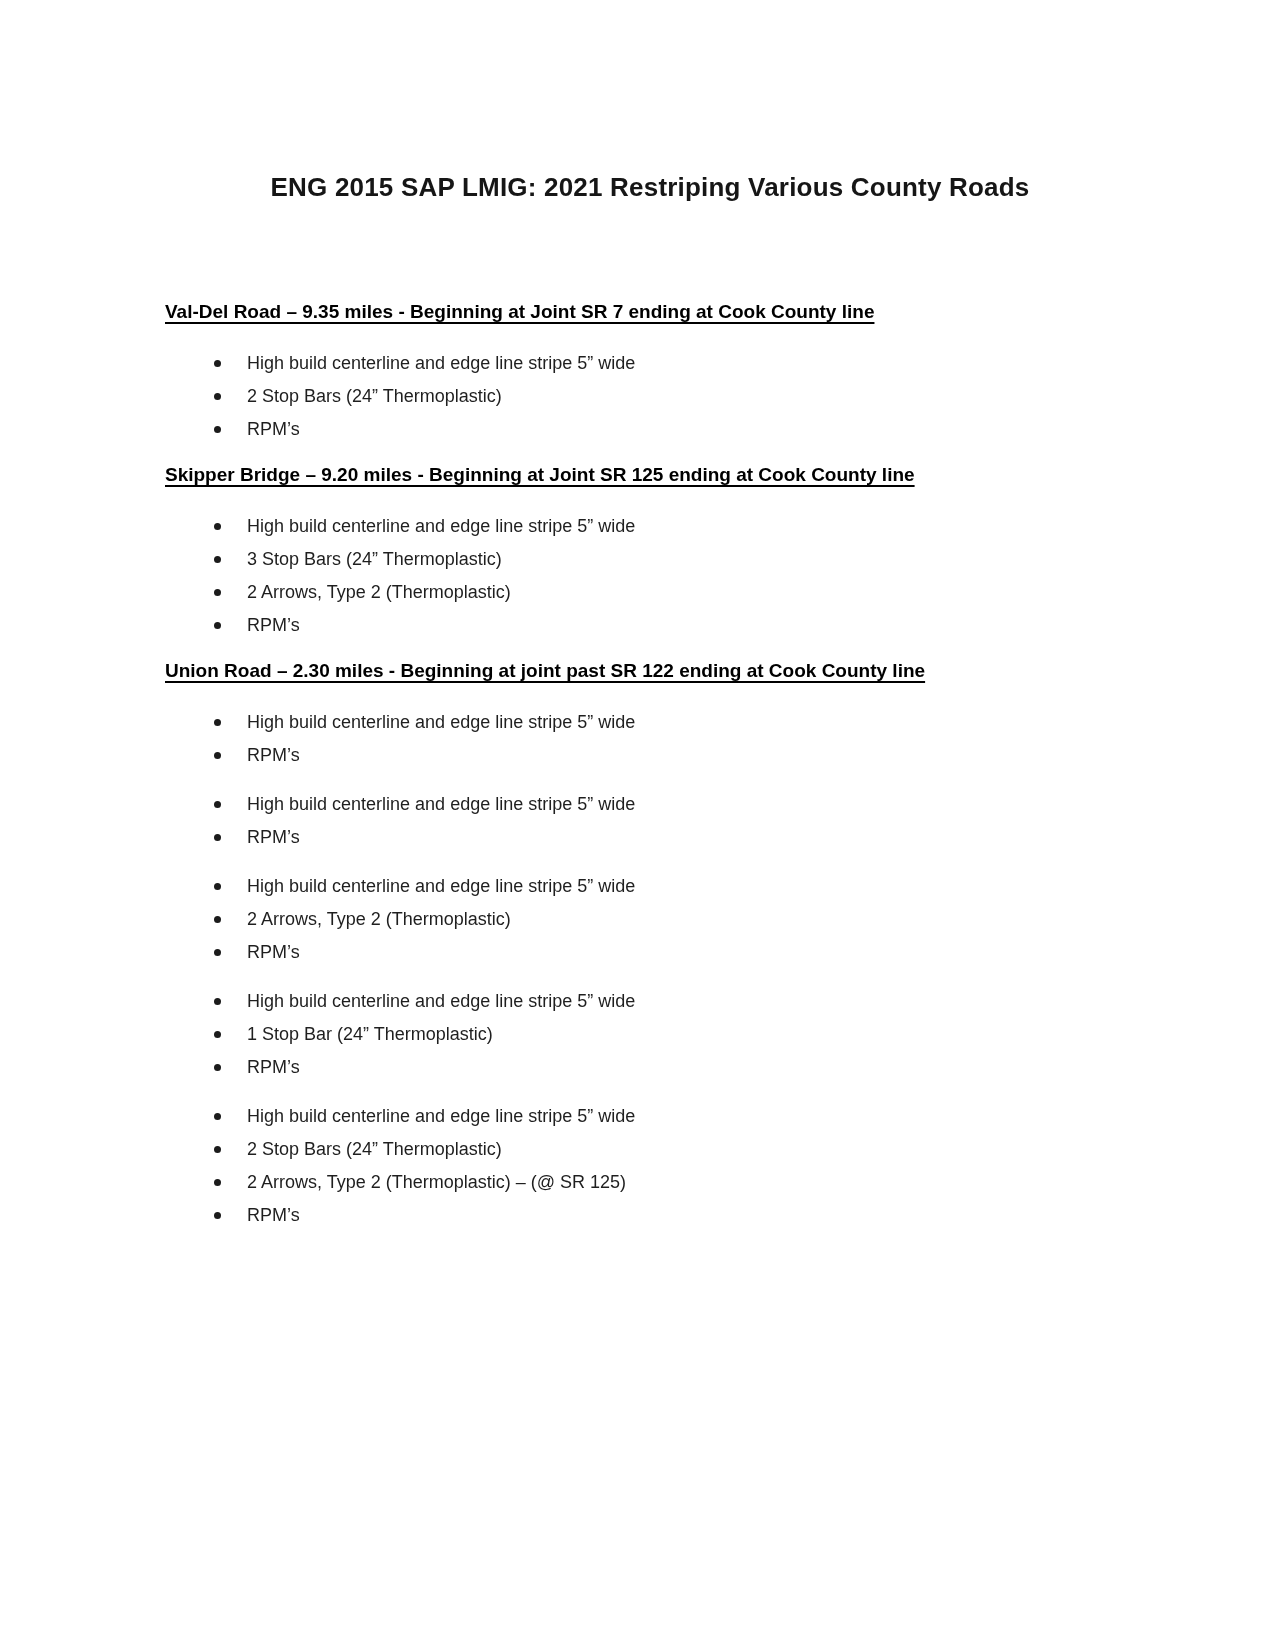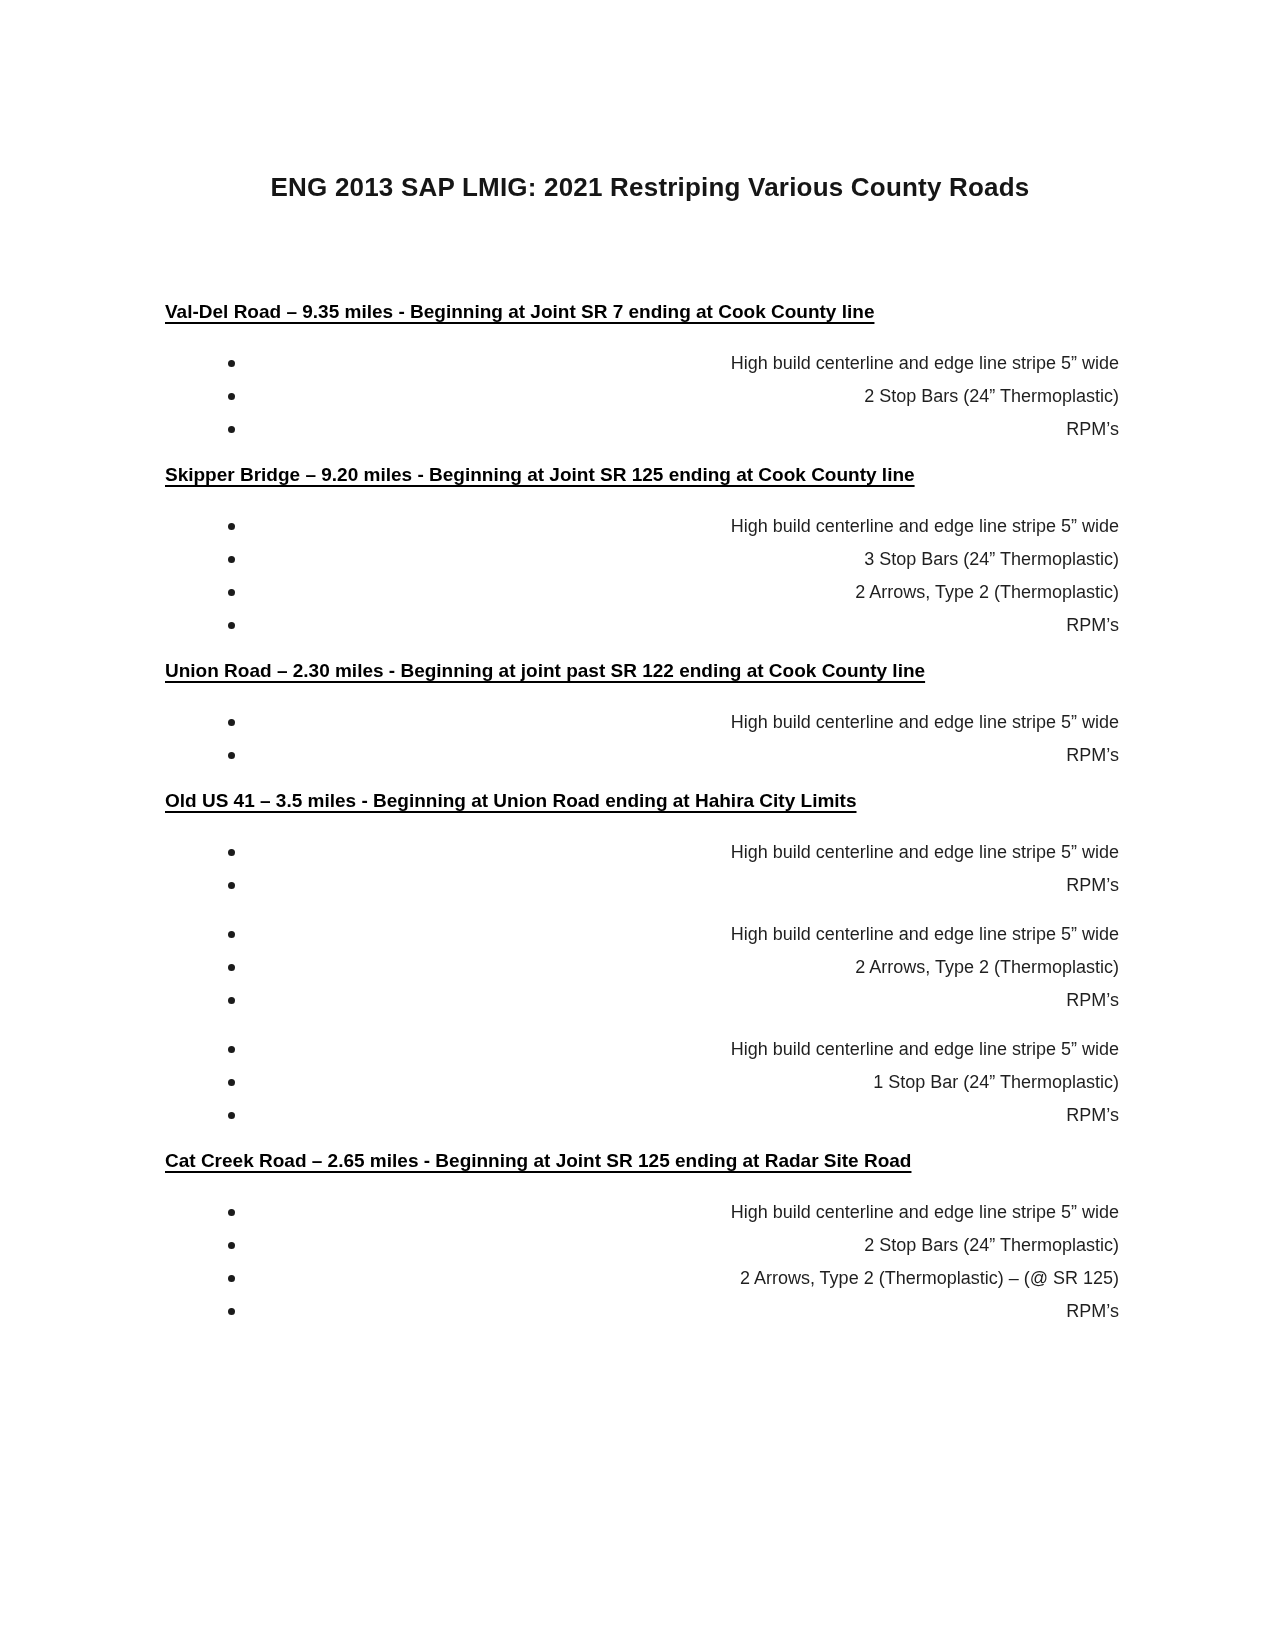--- a/index.html
+++ b/index.html
@@ -38,24 +38,23 @@
     margin: 0 0 22px 0;
     font-size: 19px;
     line-height: 26px;
     font-weight: bold;
     color: #000000;
     text-decoration: underline;
     text-decoration-thickness: 2px;
     text-underline-offset: 4px;
   }
   ul.bullet-list {
-    margin: 16px;
+    margin: 2px;
     padding: 0;
     list-style: none;
-    text-align: right;
   }
   ul.bullet-list li {
     position: relative;
     padding-left: 80px;
     font-size: 18px;
     line-height: 33px;
     color: #1f1f1f;
   }
   ul.bullet-list li::before {
     content: "";
@@ -66,21 +65,21 @@
     height: 7px;
     border-radius: 50%;
     background: #1b1b1b;
   }
 </style>
 </head>
 <body>
 
 <div class="page">
 
-  <h1 class="doc-title">ENG 2013 SAP LMIG: 2021 Restriping Various County Roads</h1>
+  <h1 class="doc-title">ENG 2015 SAP LMIG: 2021 Restriping Various County Roads</h1>
 
   <section class="road-section">
     <h2>Val-Del Road – 9.35 miles - Beginning at Joint SR 7 ending at Cook County line</h2>
     <ul class="bullet-list">
       <li>High build centerline and edge line stripe 5” wide</li>
       <li>2 Stop Bars (24” Thermoplastic)</li>
       <li>RPM’s</li>
     </ul>
   </section>
 
@@ -96,21 +95,20 @@
 
   <section class="road-section">
     <h2>Union Road – 2.30 miles - Beginning at joint past SR 122 ending at Cook County line</h2>
     <ul class="bullet-list">
       <li>High build centerline and edge line stripe 5” wide</li>
       <li>RPM’s</li>
     </ul>
   </section>
 
   <section class="road-section">
-    <h2>Old US 41 – 3.5 miles - Beginning at Union Road ending at Hahira City Limits</h2>
     <ul class="bullet-list">
       <li>High build centerline and edge line stripe 5” wide</li>
       <li>RPM’s</li>
     </ul>
   </section>
 
   <section class="road-section">
     <ul class="bullet-list">
       <li>High build centerline and edge line stripe 5” wide</li>
       <li>2 Arrows, Type 2 (Thermoplastic)</li>
@@ -120,21 +118,20 @@
 
   <section class="road-section">
     <ul class="bullet-list">
       <li>High build centerline and edge line stripe 5” wide</li>
       <li>1 Stop Bar (24” Thermoplastic)</li>
       <li>RPM’s</li>
     </ul>
   </section>
 
   <section class="road-section">
-    <h2>Cat Creek Road – 2.65 miles - Beginning at Joint SR 125 ending at Radar Site Road</h2>
     <ul class="bullet-list">
       <li>High build centerline and edge line stripe 5” wide</li>
       <li>2 Stop Bars (24” Thermoplastic)</li>
       <li>2 Arrows, Type 2 (Thermoplastic) – (@ SR 125)</li>
       <li>RPM’s</li>
     </ul>
   </section>
 
 </div>
 

